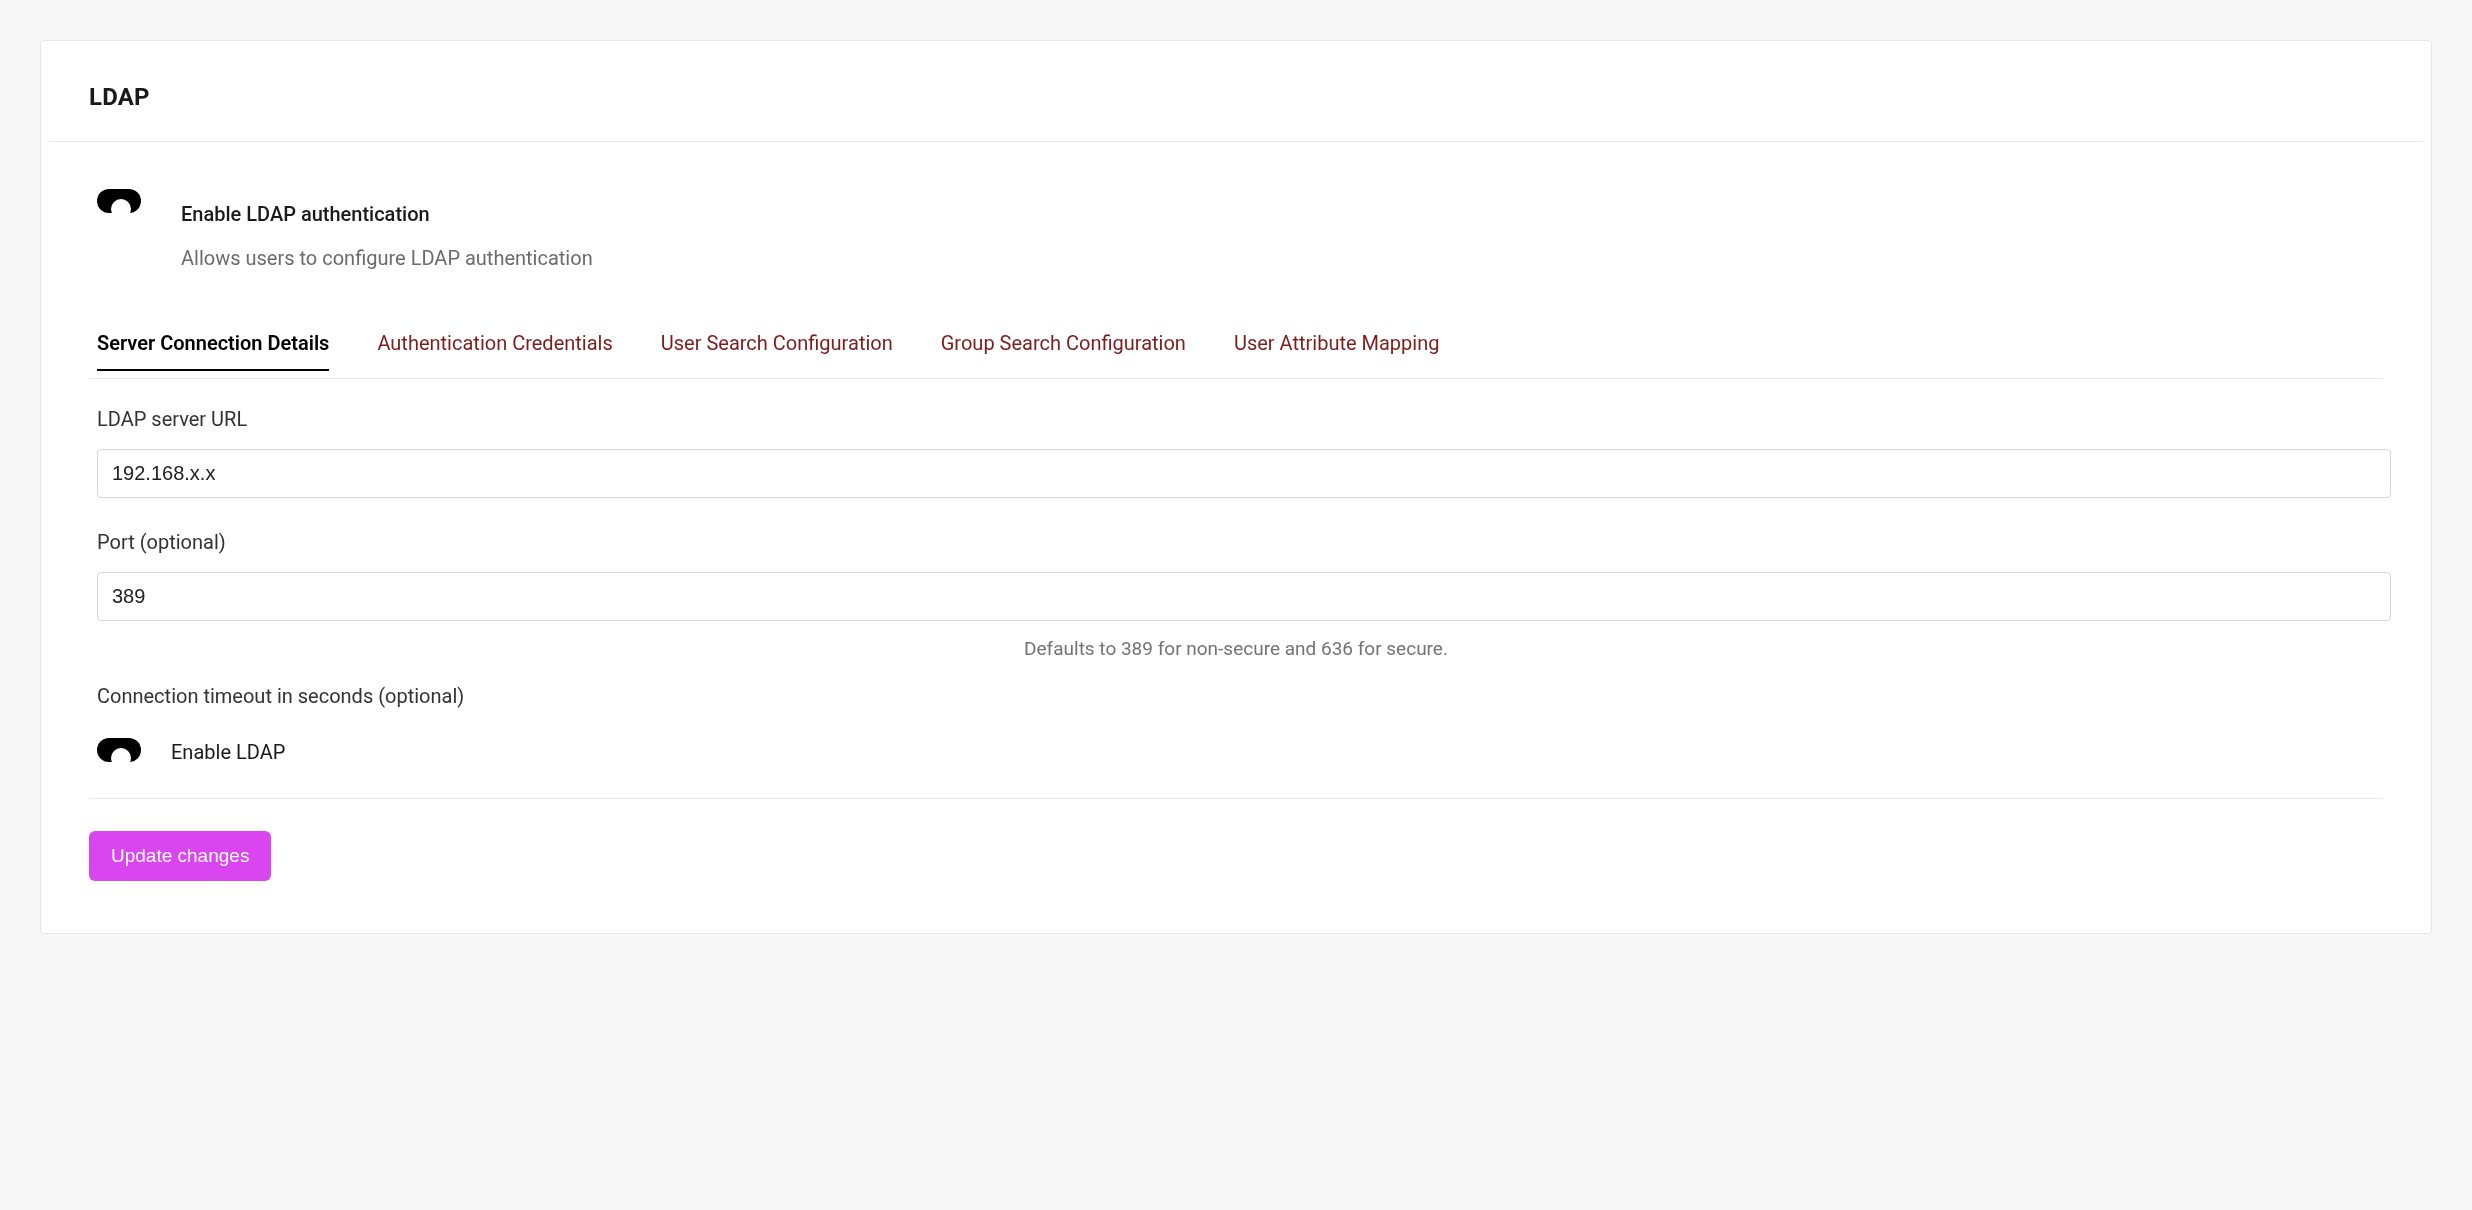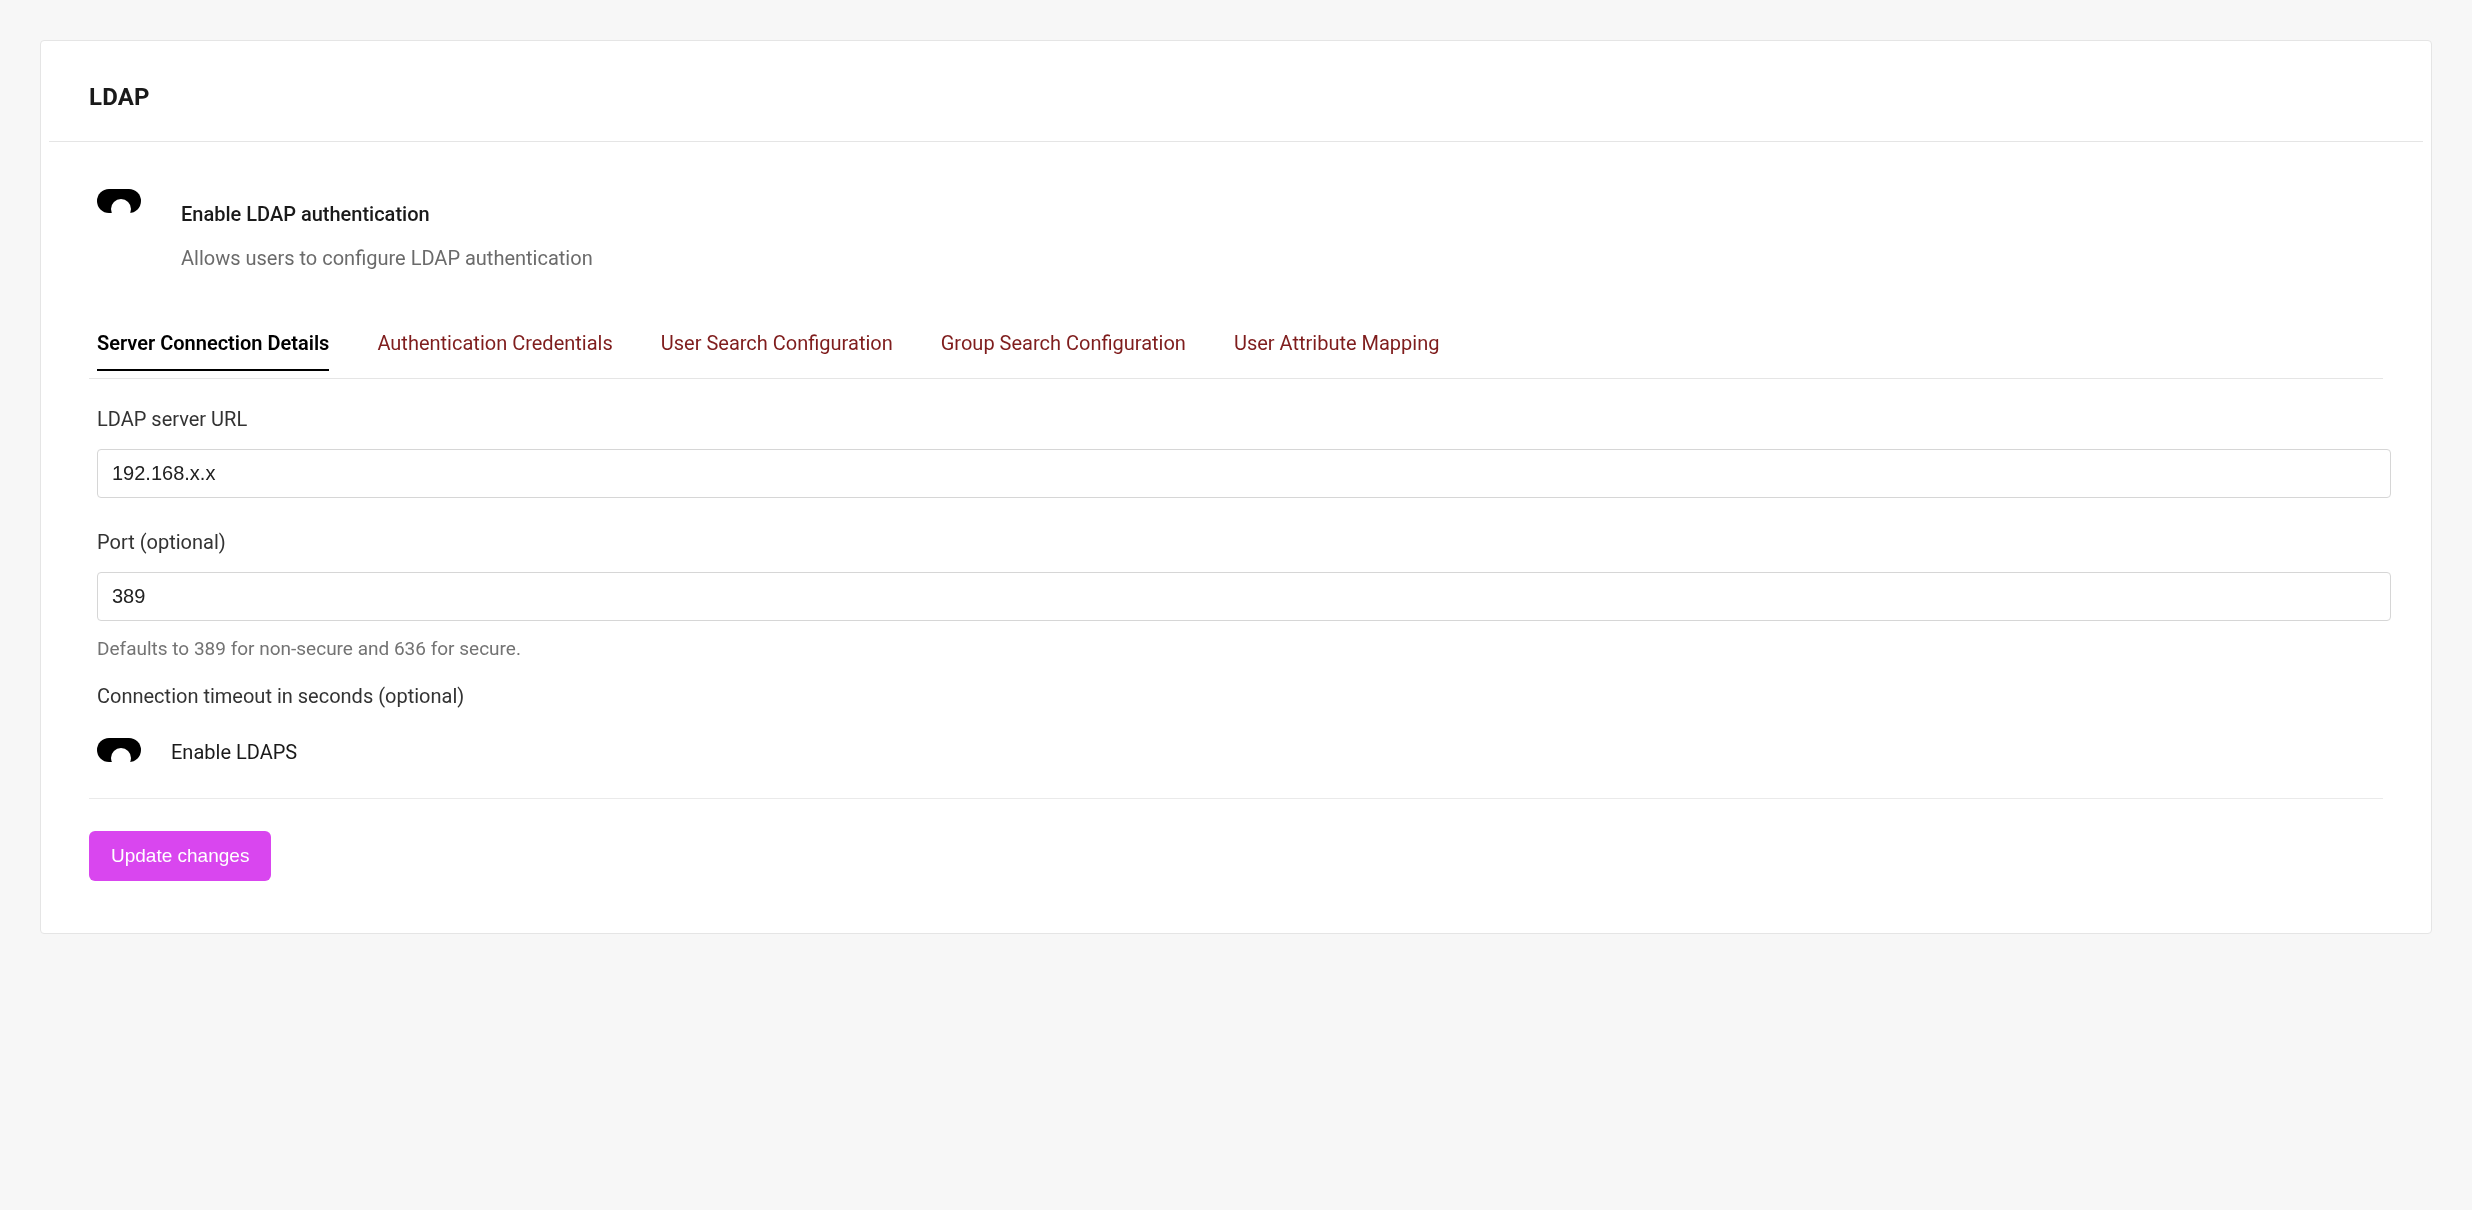--- a/index.html
+++ b/index.html
@@ -109,20 +109,21 @@
       color: #222;
       background: #fff;
     }
     .field input[type="text"]::placeholder {
       color: #9a9a9a;
     }
     .field .hint {
       font-size: 19px;
       color: #737373;
       margin-top: 8px;
+      text-align: center;
     }
     .inline-toggle {
       display: flex;
       align-items: center;
       gap: 14px;
       padding-bottom: 26px;
       border-bottom: 1px solid #eaeaea;
       margin-bottom: 24px;
     }
     .inline-toggle .title {
@@ -181,20 +182,20 @@
     </div>
 
     <div class="field">
       <label>Connection timeout in seconds (optional)</label>
     </div>
 
     <div class="inline-toggle">
       <div class="toggle">
         <div class="knob"></div>
       </div>
-      <span class="title">Enable LDAPS</span>
+      <span class="title">Enable LDAP</span>
     </div>
 
     <button class="btn-primary">Update changes</button>
 
   </div>
 
 </div>
 
 </body></html>

